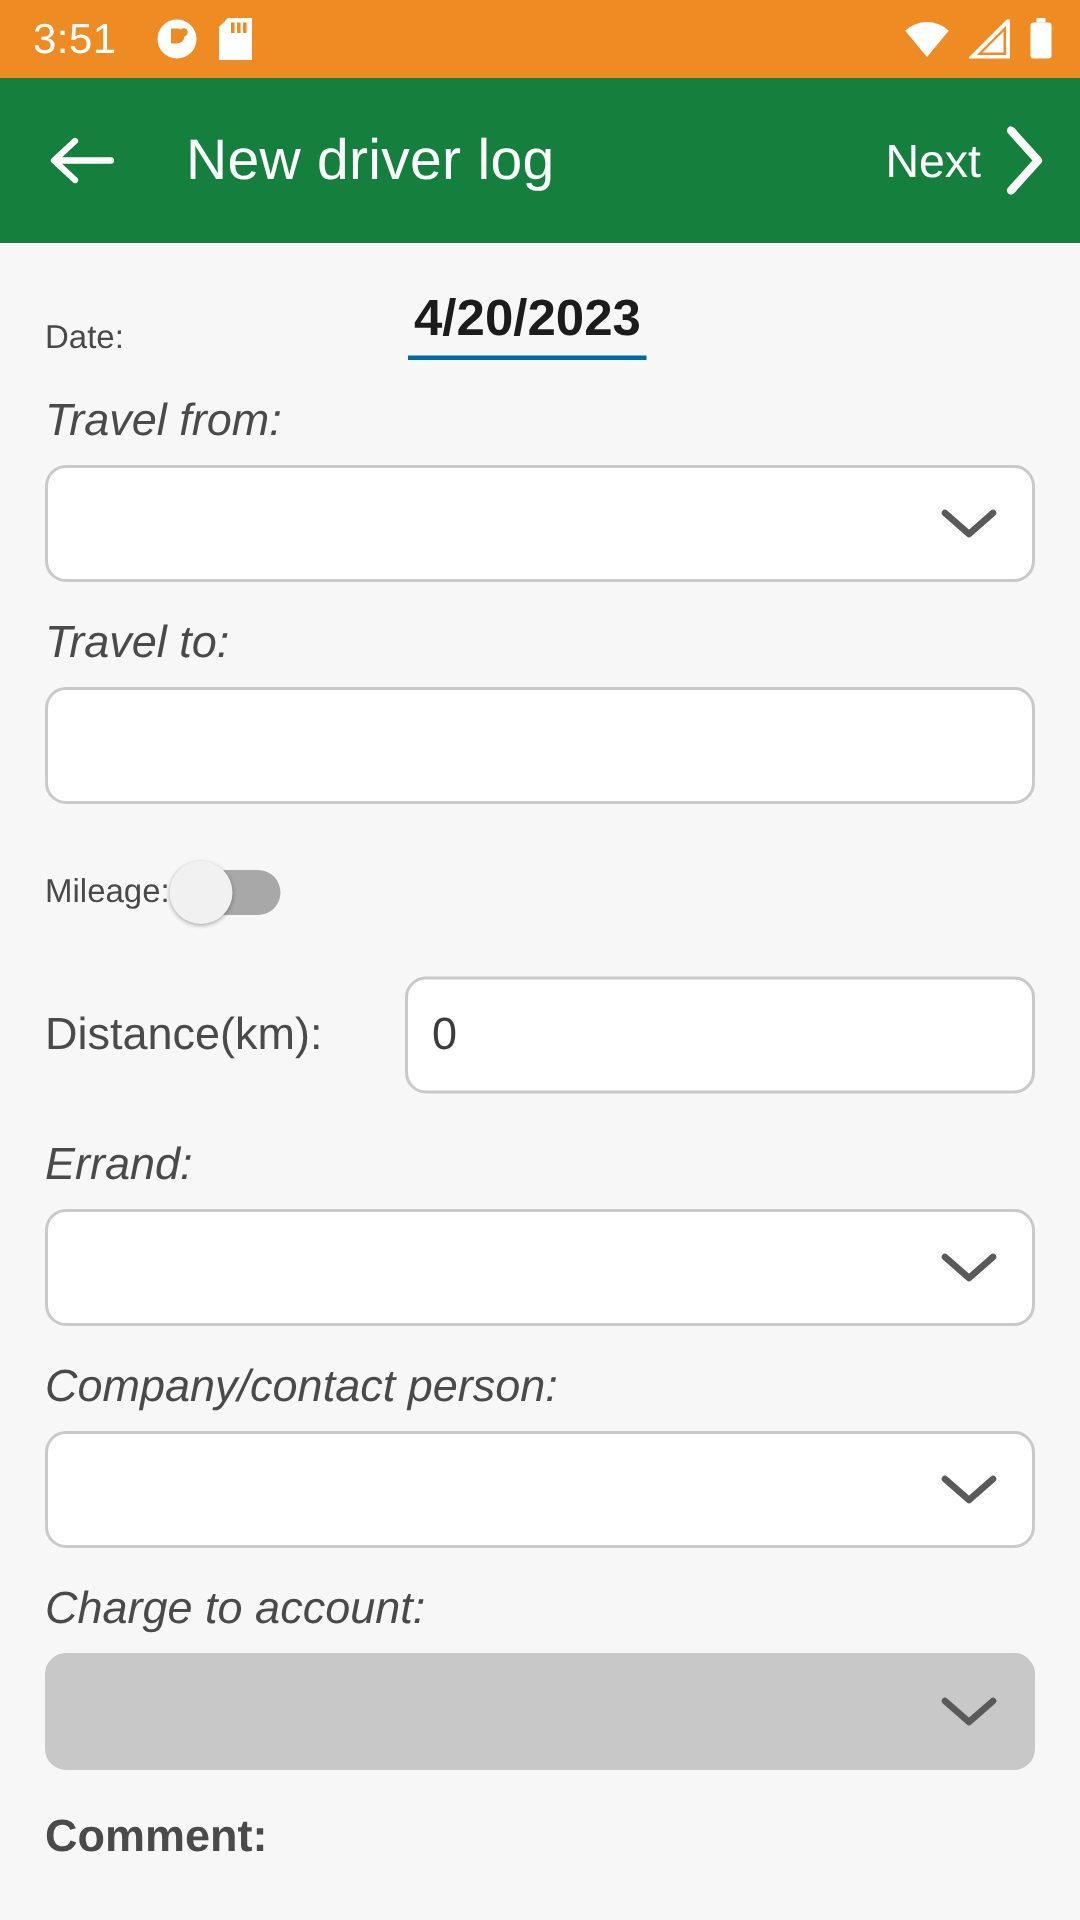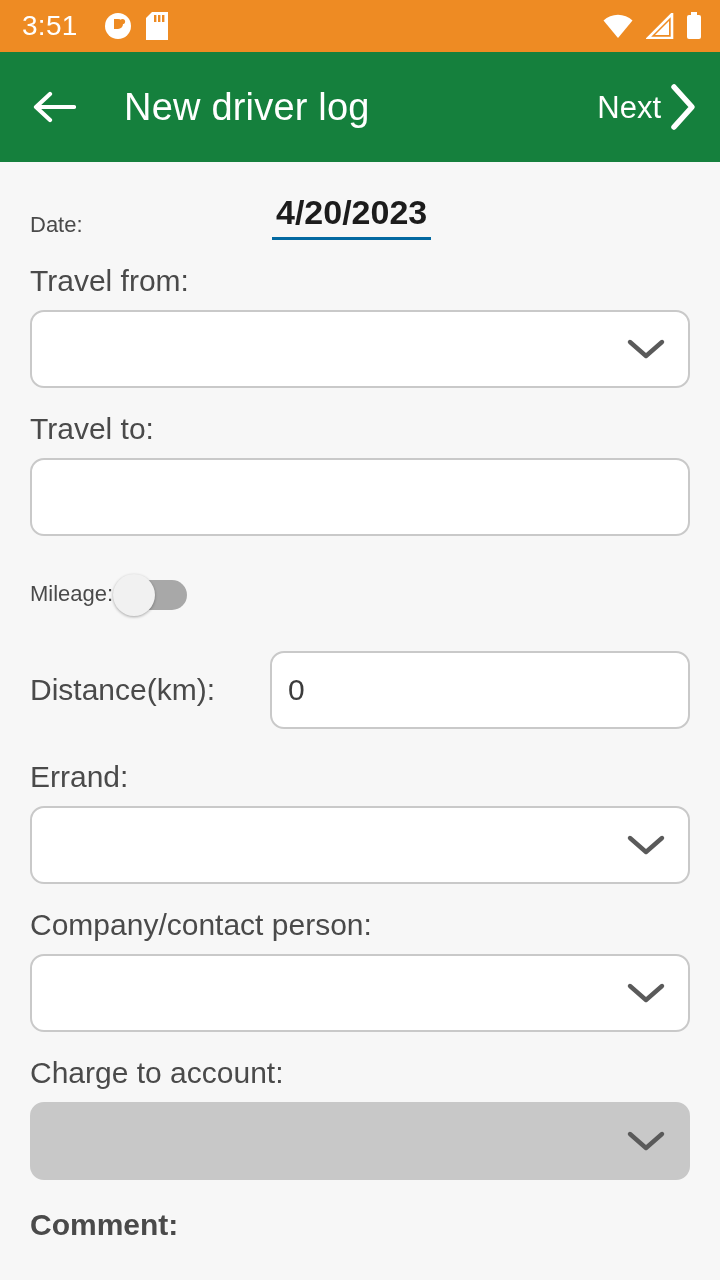--- a/index.html
+++ b/index.html
@@ -30,42 +30,42 @@
     display:flex; align-items:center;
     padding:0 14px 0 26px;
     color:#ffffff;
   }
   .back-btn { width:56px; height:56px; display:flex; align-items:center; justify-content:center; flex:none; }
   .appbar-title {
     font-size:38px; font-weight:400; letter-spacing:0.2px;
     margin-left:42px; white-space:nowrap; line-height:1;
   }
   .appbar-spacer { flex:1; }
-  .next-btn { display:flex; align-items:center; gap:1px; padding-right:4px; }
+  .next-btn { display:flex; align-items:center; gap:8px; padding-right:4px; }
   .next-label { font-size:31px; line-height:1; }
 
   
   .form { padding:0 30px; }
 
   .row-date {
     display:flex; align-items:flex-end;
     height:78px; padding-top:26px;
   }
   .lbl { color:#4a4a4a; font-size:22px; line-height:1; }
   .date-label { width:242px; padding-bottom:4px; }
   .date-value {
     font-size:34px; font-weight:bold; color:#1c1c1c;
     border-bottom:3px solid #0369a1;
     padding:0 4px 8px 4px; line-height:1;
   }
 
   .field-label { color:#4a4a4a; font-size:30px; line-height:1; display:block; }
 
   .group { margin-top:26px; }
-  .group-label { margin-bottom:14px; }
+  .group-label { margin-bottom:14px;font-style:italic; }
 
   .control {
     position:relative;
     height:78px;
     border:2px solid #c9c9c9;
     border-radius:14px;
     background:#ffffff;
   }
   .control.disabled {
     background:#c8c8c8;

